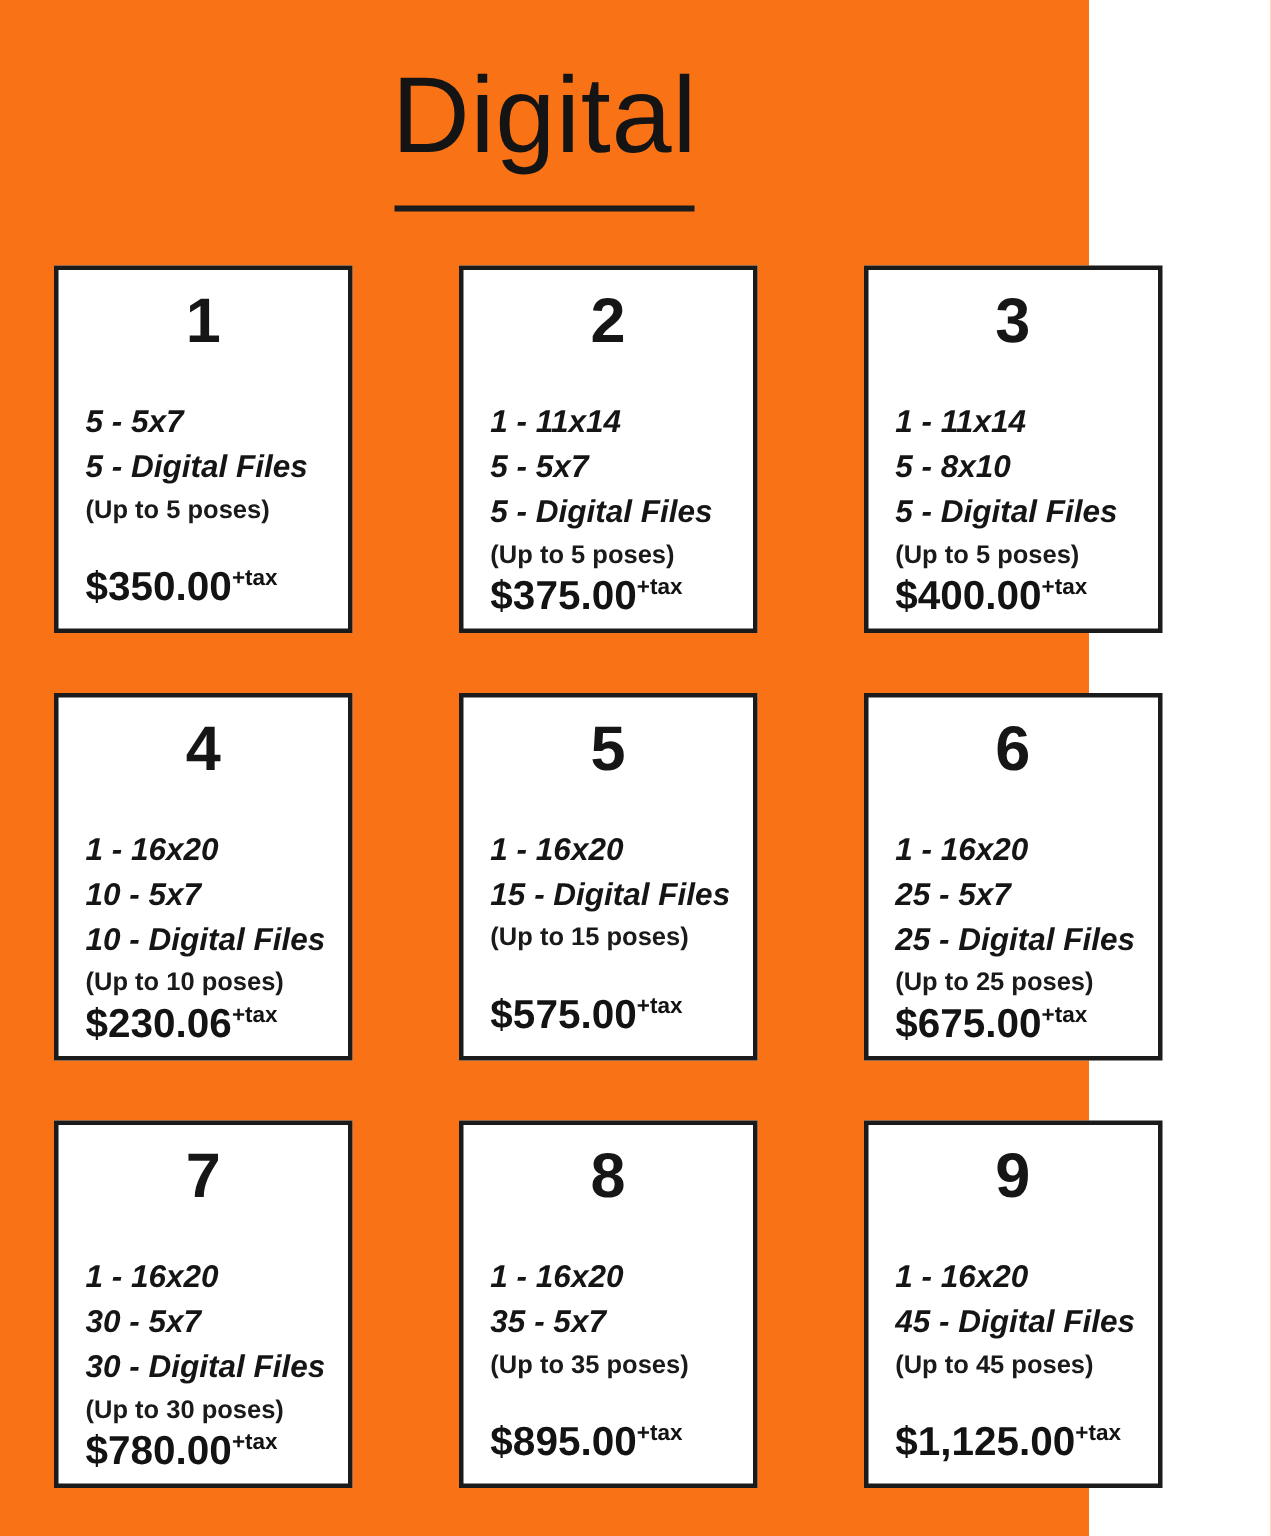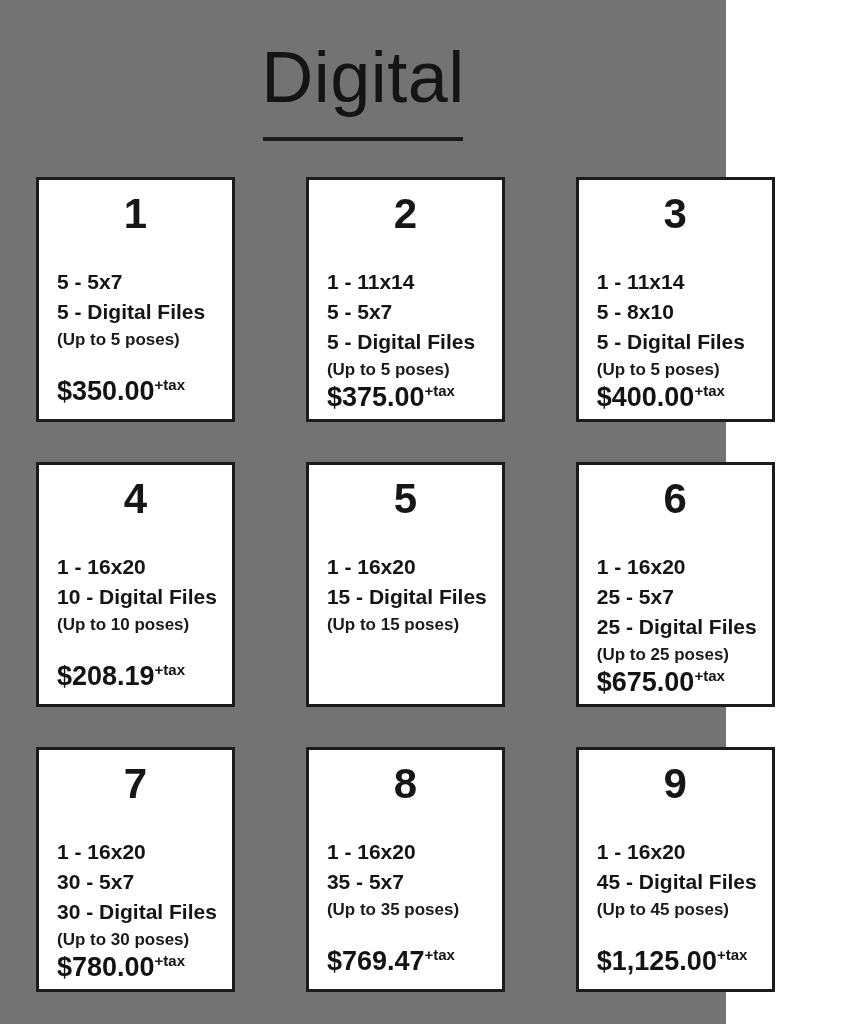--- a/index.html
+++ b/index.html
@@ -7,21 +7,21 @@
     width: 847px;
     height: 1024px;
     background: #ffffff;
     font-family: "Liberation Sans", sans-serif;
     color: #111111;
     overflow: hidden;
   }
   .page {
     width: 726px;
     height: 1024px;
-    background: #737373;
+    background: #f97316;
   }
   .title-wrap {
     padding-top: 38px;
     text-align: center;
   }
   .page-title {
     font-size: 72px;
     font-weight: 400;
     line-height: 1.1;
     letter-spacing: 0.5px;
@@ -52,20 +52,21 @@
   .card-number {
     text-align: center;
     font-size: 42px;
     font-weight: 700;
     line-height: 1.25;
     color: #161616;
   }
   .card-items {
     margin-top: 26px;
     padding-left: 3px;
+    font-style: italic;
   }
   .item {
     font-size: 21px;
     font-weight: 600;
     line-height: 30px;
     color: #151515;
     white-space: nowrap;
   }
   .poses-note {
     font-size: 17px;
@@ -134,35 +135,39 @@
     <div class="poses-note">(Up to 5 poses)</div>
     <div class="card-price">
       <span>$400.00</span><sup>+tax</sup>
     </div>
   </div>
 
   <div class="card">
     <div class="card-number">4</div>
     <div class="card-items">
           <div class="item">1 - 16x20</div>
+          <div class="item">10 - 5x7</div>
           <div class="item">10 - Digital Files</div>
         </div>
     <div class="poses-note">(Up to 10 poses)</div>
     <div class="card-price">
-      <span>$208.19</span><sup>+tax</sup>
+      <span>$230.06</span><sup>+tax</sup>
     </div>
   </div>
 
   <div class="card">
     <div class="card-number">5</div>
     <div class="card-items">
           <div class="item">1 - 16x20</div>
           <div class="item">15 - Digital Files</div>
         </div>
     <div class="poses-note">(Up to 15 poses)</div>
+    <div class="card-price">
+      <span>$575.00</span><sup>+tax</sup>
+    </div>
   </div>
 
   <div class="card">
     <div class="card-number">6</div>
     <div class="card-items">
           <div class="item">1 - 16x20</div>
           <div class="item">25 - 5x7</div>
           <div class="item">25 - Digital Files</div>
         </div>
     <div class="poses-note">(Up to 25 poses)</div>
@@ -185,21 +190,21 @@
   </div>
 
   <div class="card">
     <div class="card-number">8</div>
     <div class="card-items">
           <div class="item">1 - 16x20</div>
           <div class="item">35 - 5x7</div>
         </div>
     <div class="poses-note">(Up to 35 poses)</div>
     <div class="card-price">
-      <span>$769.47</span><sup>+tax</sup>
+      <span>$895.00</span><sup>+tax</sup>
     </div>
   </div>
 
   <div class="card">
     <div class="card-number">9</div>
     <div class="card-items">
           <div class="item">1 - 16x20</div>
           <div class="item">45 - Digital Files</div>
         </div>
     <div class="poses-note">(Up to 45 poses)</div>

